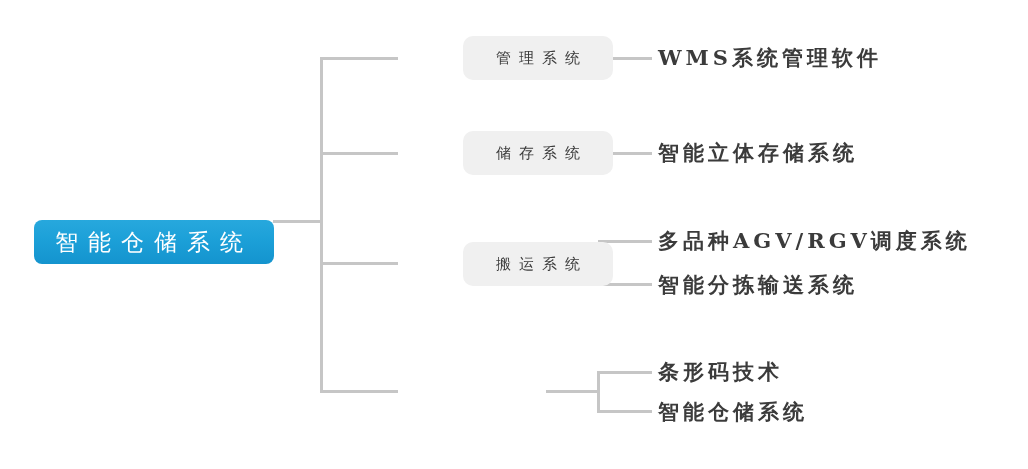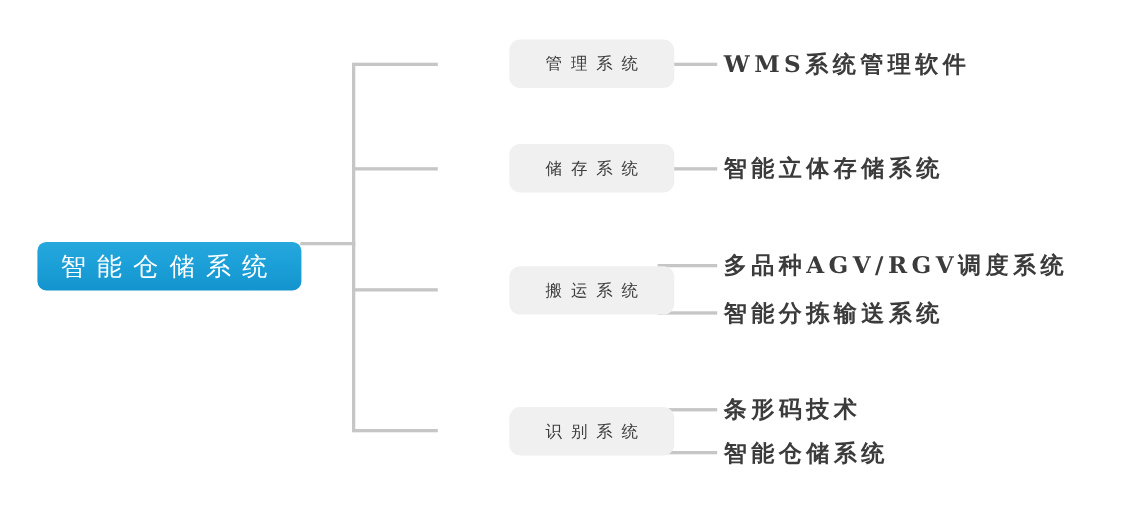--- a/index.html
+++ b/index.html
@@ -126,23 +126,20 @@
 
   <div class="branch-node bn-1">
     <span>管理系统</span>
   </div>
   <div class="branch-node bn-2">
     <span>储存系统</span>
   </div>
   <div class="branch-node bn-3">
     <span>搬运系统</span>
   </div>
-  <div class="branch-node bn-4">
-    <span>识别系统</span>
-  </div>
 
   <div class="leaf lf-1">WMS系统管理软件</div>
   <div class="leaf lf-2">智能立体存储系统</div>
   <div class="leaf lf-3">多品种AGV/RGV调度系统</div>
   <div class="leaf lf-4">智能分拣输送系统</div>
   <div class="leaf lf-5">条形码技术</div>
   <div class="leaf lf-6">智能仓储系统</div>
 
 </div>
 

